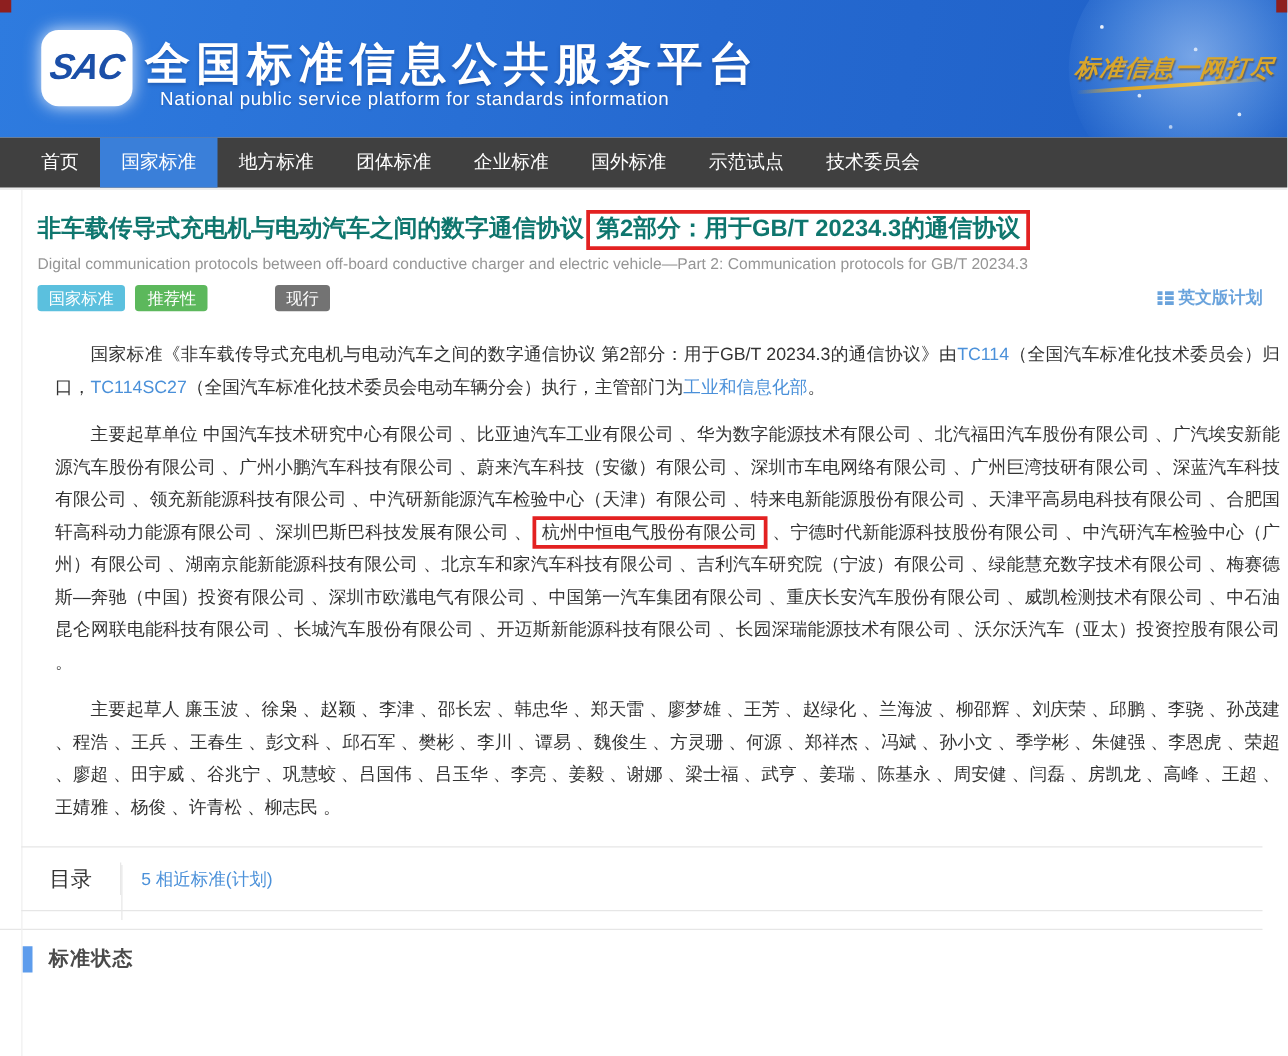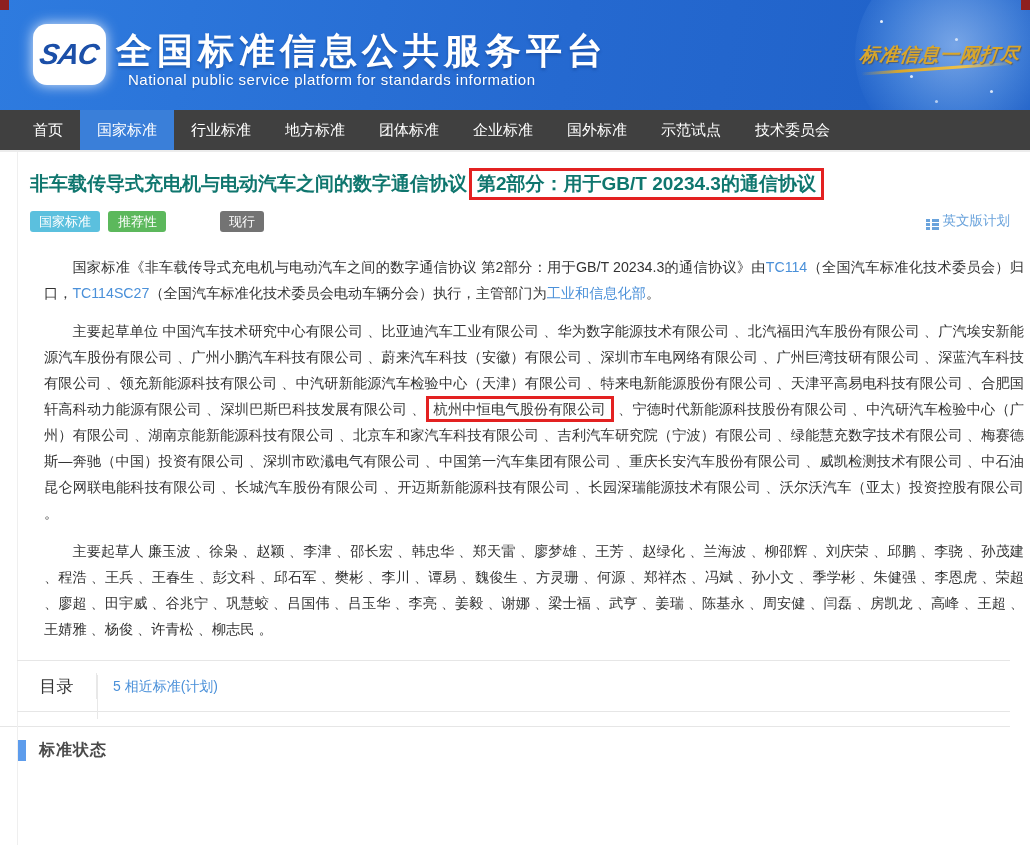--- a/index.html
+++ b/index.html
@@ -83,22 +83,22 @@
     line-height: 26px;
   }
   .red-box-company { display: inline; border: 3px solid #e32121; padding: 2px 5px; }
   .en-title { margin-top: 3px; font-size: 12.5px; color: #959595; }
   .meta-row { margin-top: 9px; height: 22px; display: flex; align-items: center; }
   .tag {
     display: inline-block; color: #fff; font-size: 13px; line-height: 19px;
     padding: 1px 9px; border-radius: 3px; margin-right: 8px;
   }
   .en-plan {
-    margin-left: auto; display: flex; align-items: flex-end; gap: 4px;
-    font-size: 13.5px; color: #6aa3dc; text-decoration: none; cursor: pointer;
+    margin-left: auto; display: flex; align-items: center; gap: 4px;
+    font-size: 13.5px; color: #6aa3dc; text-decoration: none; cursor: pointer; font-weight: bold;
   }
   .list-icon {
     width: 13px; height: 11px; display: inline-block;
     background:
       linear-gradient(#6aa3dc, #6aa3dc) 0 0 / 4px 3px no-repeat,
       linear-gradient(#6aa3dc, #6aa3dc) 0 4px / 4px 3px no-repeat,
       linear-gradient(#6aa3dc, #6aa3dc) 0 8px / 4px 3px no-repeat,
       linear-gradient(#6aa3dc, #6aa3dc) 6px 0 / 7px 3px no-repeat,
       linear-gradient(#6aa3dc, #6aa3dc) 6px 4px / 7px 3px no-repeat,
       linear-gradient(#6aa3dc, #6aa3dc) 6px 8px / 7px 3px no-repeat;
@@ -149,34 +149,34 @@
     <div class="logo">
       <span>SAC</span>
     </div>
     <div class="h-title">全国标准信息公共服务平台</div>
     <div class="h-sub">National public service platform  for standards information</div>
   </header>
 
   <nav style="background: #404040;">
     <div class="nav-item">首页</div>
     <div class="nav-item active" style="background: rgb(58, 127, 217);">国家标准</div>
-    <div class="nav-item">行业标准</div>
     <div class="nav-item">地方标准</div>
     <div class="nav-item">团体标准</div>
     <div class="nav-item">企业标准</div>
     <div class="nav-item">国外标准</div>
     <div class="nav-item">示范试点</div>
     <div class="nav-item">技术委员会</div>
   </nav>
   <div class="nav-divider"></div>
 
   <div class="left-rule"></div>
 
   <main class="content">
     <h1><span>非车载传导式充电机与电动汽车之间的数字通信协议</span><span class="red-box-inline" style="border-color: rgb(227, 33, 33);">第2部分：用于GB/T 20234.3的通信协议</span></h1>
+    <div class="en-title">Digital communication protocols between off-board conductive charger and electric vehicle—Part 2: Communication protocols for GB/T 20234.3</div>
 
     <div class="meta-row">
       <span class="tag" style="background: rgb(91, 192, 222);">国家标准</span>
       <span class="tag" style="background: rgb(92, 184, 92); padding-left: 10px;">推荐性</span>
       <span class="tag" style="background: #737373; margin-left: 46px;">现行</span>
       <a class="en-plan">
         <span class="list-icon"></span>
         <span>英文版计划</span>
       </a>
     </div>

